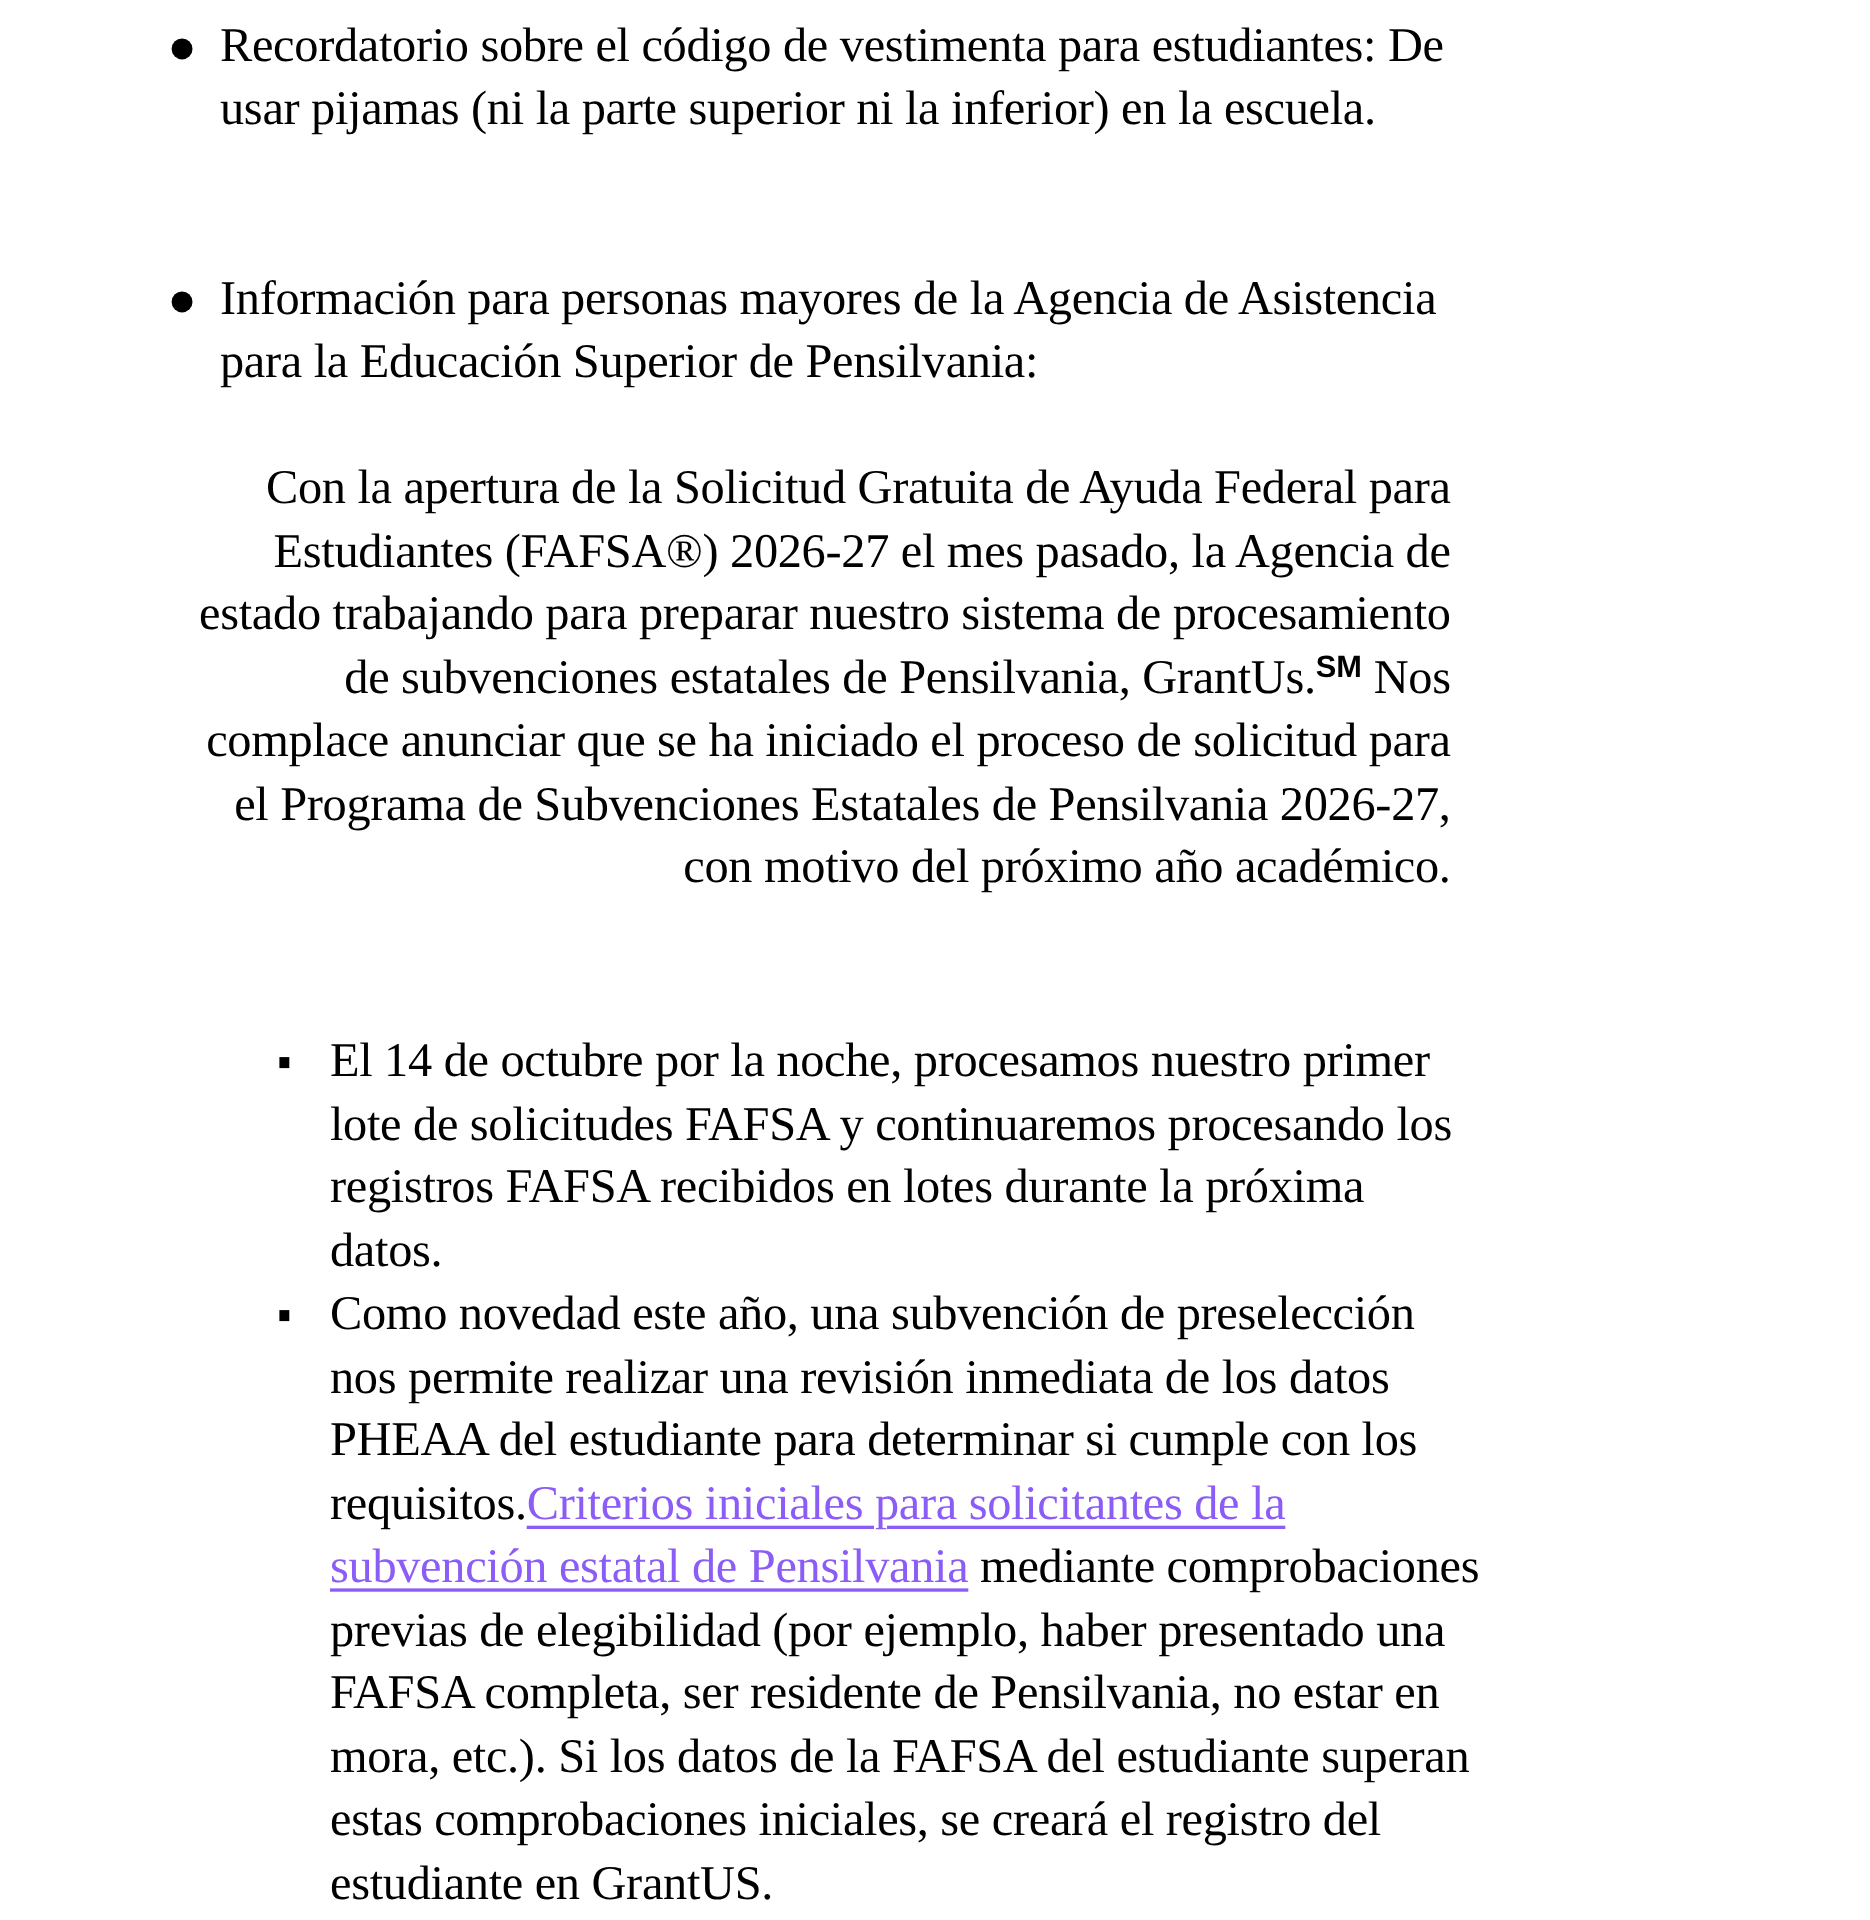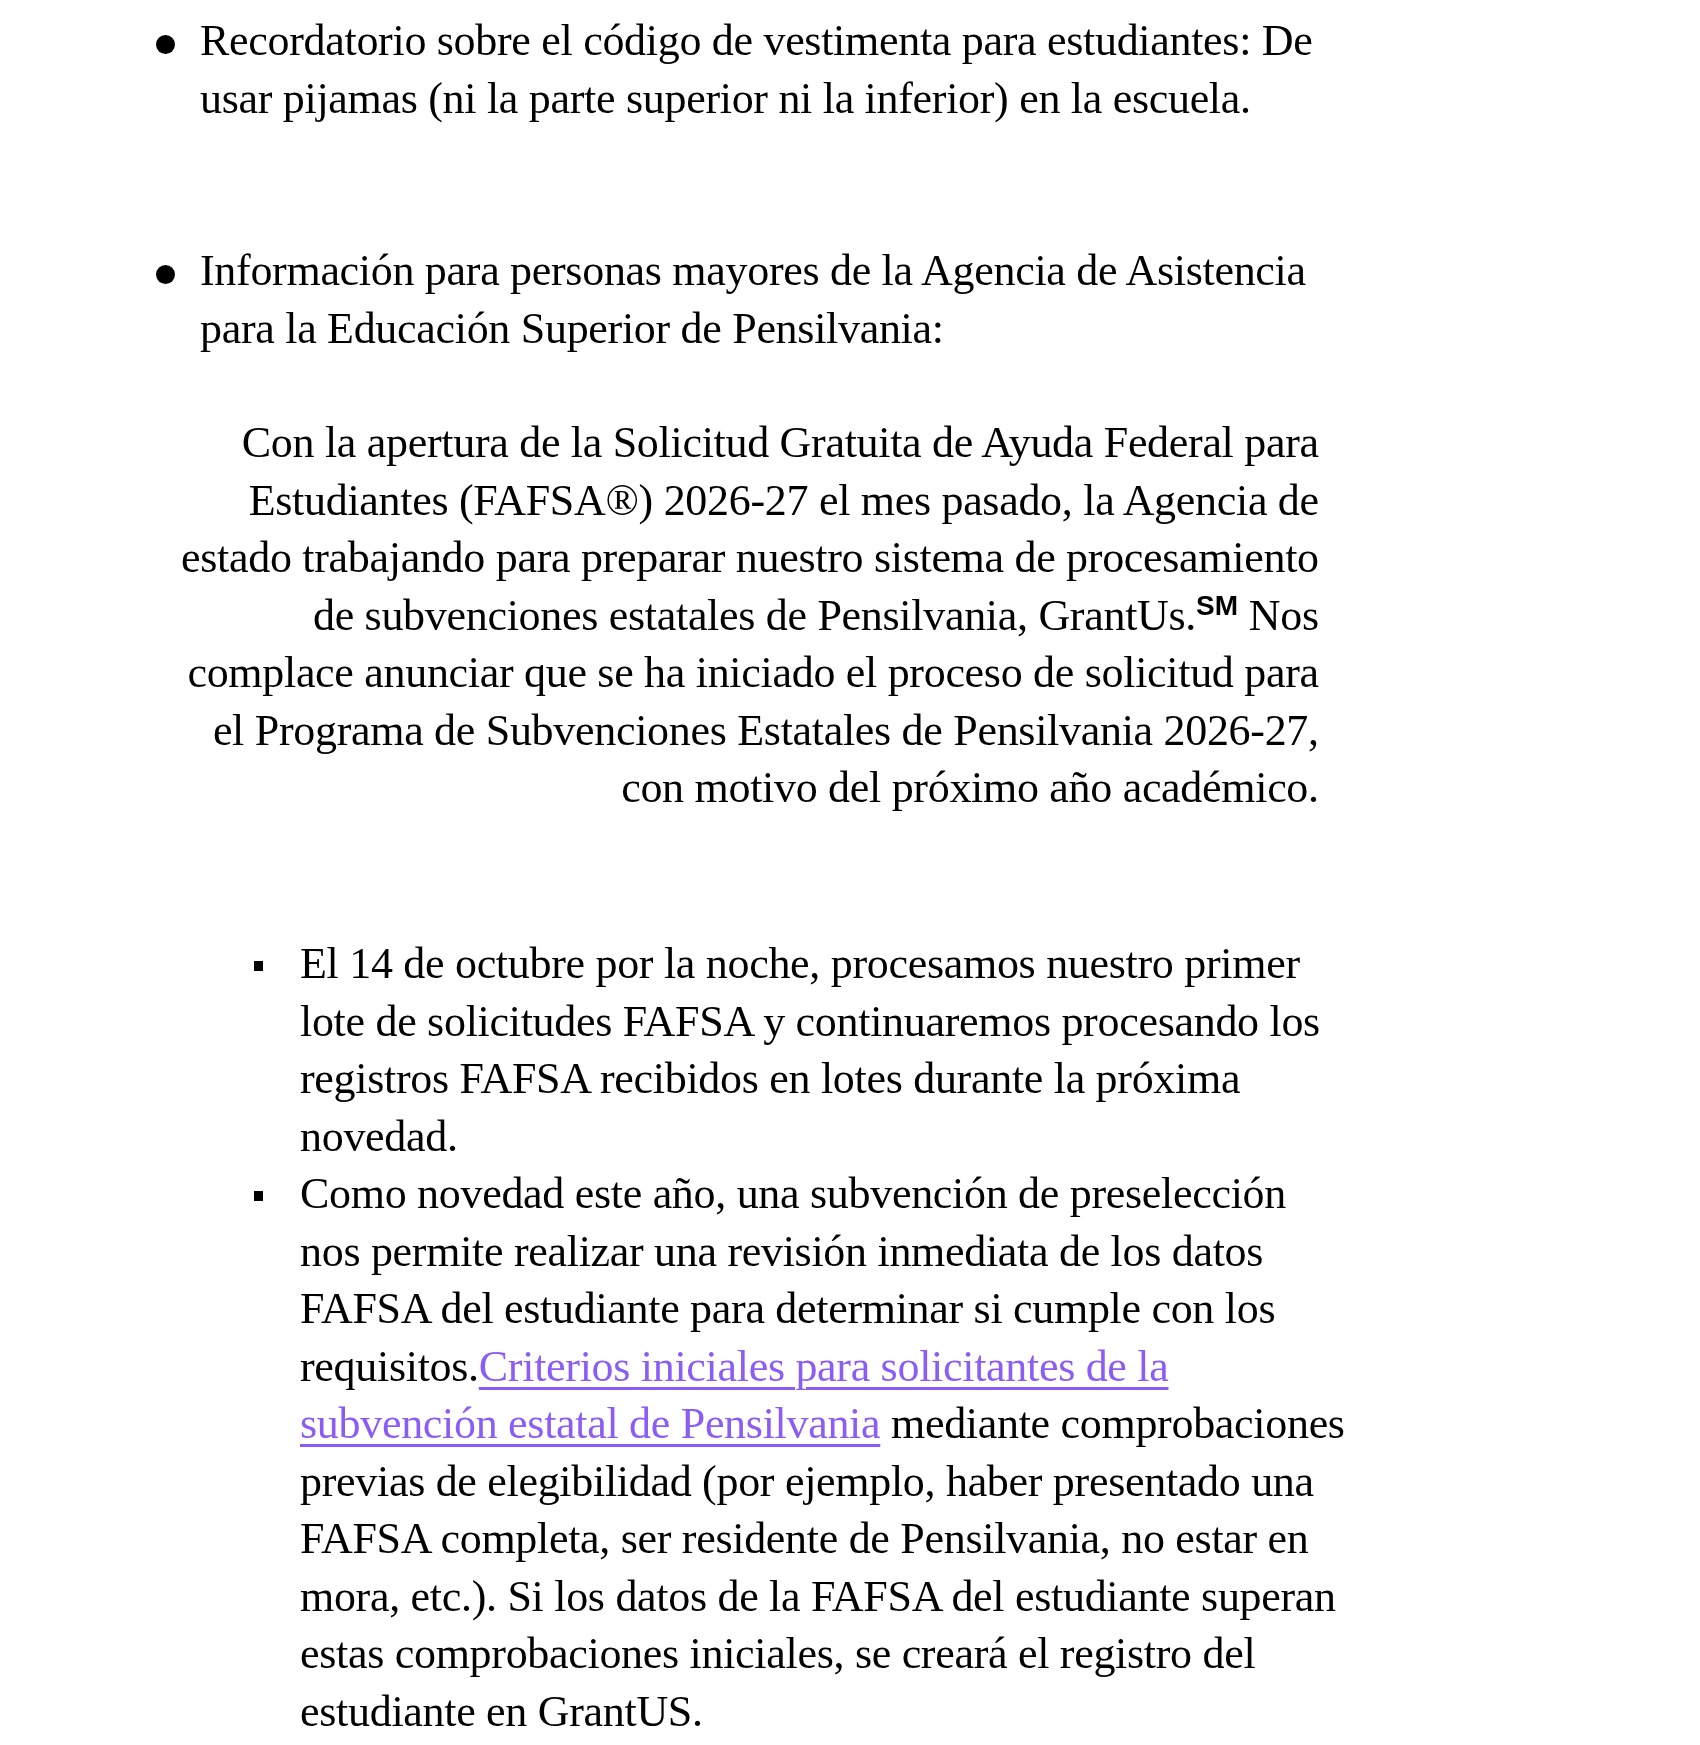--- a/index.html
+++ b/index.html
@@ -103,28 +103,28 @@
     <span class="line">complace anunciar que se ha iniciado el proceso de solicitud para</span>
     <span class="line">el Programa de Subvenciones Estatales de Pensilvania 2026-27,</span>
     <span class="line">con motivo del próximo año académico.</span>
   </div>
 
   <div class="sub-item text" style="top: 935px;">
     <span class="square-bullet"></span>
     <span class="line">El 14 de octubre por la noche, procesamos nuestro primer</span>
     <span class="line">lote de solicitudes FAFSA y continuaremos procesando los</span>
     <span class="line">registros FAFSA recibidos en lotes durante la próxima</span>
-    <span class="line">novedad.</span>
+    <span class="line">datos.</span>
   </div>
 
   <div class="sub-item text" style="top: 1165px;">
     <span class="square-bullet"></span>
     <span class="line">Como novedad este año, una subvención de preselección</span>
     <span class="line">nos permite realizar una revisión inmediata de los datos</span>
-    <span class="line">FAFSA del estudiante para determinar si cumple con los</span>
+    <span class="line">PHEAA del estudiante para determinar si cumple con los</span>
     <span class="line"><span>requisitos.</span><span class="link">Criterios iniciales para solicitantes de la</span></span>
     <span class="line"><span class="link">subvención estatal de Pensilvania</span><span> mediante comprobaciones</span></span>
     <span class="line">previas de elegibilidad (por ejemplo, haber presentado una</span>
     <span class="line">FAFSA completa, ser residente de Pensilvania, no estar en</span>
     <span class="line">mora, etc.). Si los datos de la FAFSA del estudiante superan</span>
     <span class="line">estas comprobaciones iniciales, se creará el registro del</span>
     <span class="line">estudiante en GrantUS.</span>
   </div>
 
 </div>

